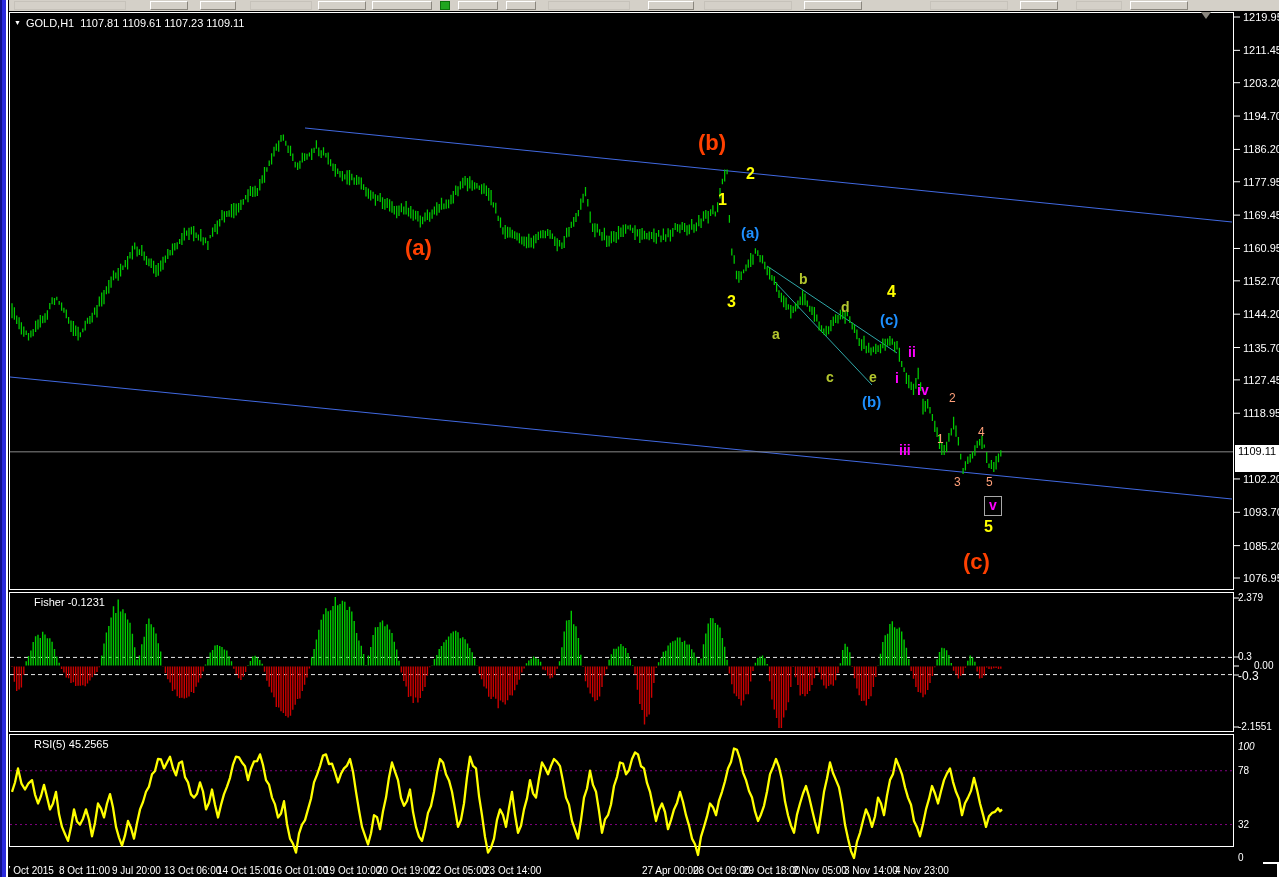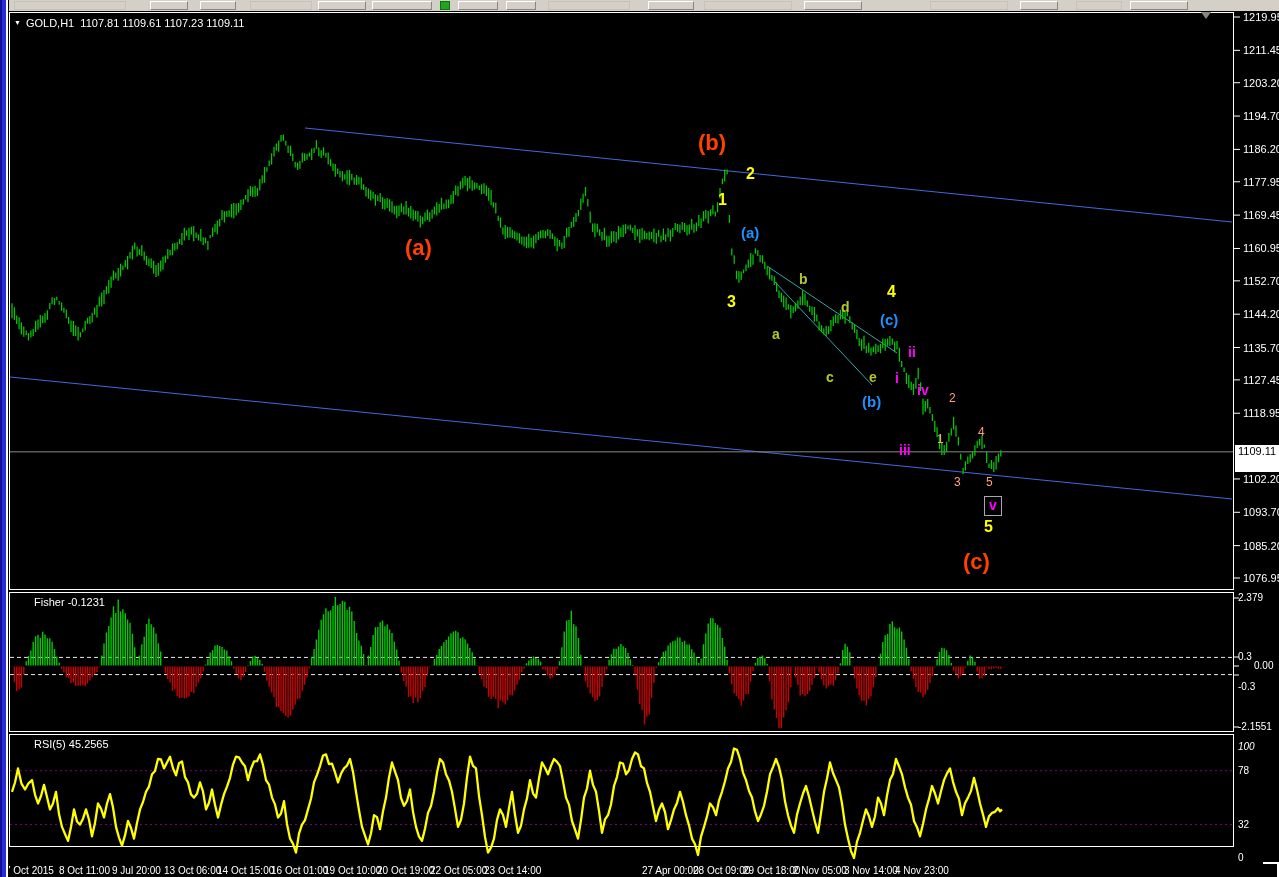--- a/index.html
+++ b/index.html
@@ -150,21 +150,21 @@
     <div class="axis-label" style="left: 1243px; top: 341.521px;">1135.70</div>
     <div class="axis-label" style="left: 1243px; top: 373.887px;">1127.45</div>
     <div class="axis-label" style="left: 1243px; top: 407.233px;">1118.95</div>
     <div class="axis-label" style="left: 1243px; top: 472.945px;">1102.20</div>
     <div class="axis-label" style="left: 1243px; top: 506.291px;">1093.70</div>
     <div class="axis-label" style="left: 1243px; top: 539.638px;">1085.20</div>
     <div class="axis-label" style="left: 1243px; top: 572.003px;">1076.95</div>
     <div class="axis-label" style="left: 1238px; top: 592px; font-size: 10px;">2.379</div>
     <div class="axis-label" style="left: 1238px; top: 651px; font-size: 10px;">0.3</div>
     <div class="axis-label" style="left: 1238px; top: 660px; font-size: 10px; padding-left: 16px;">0.00</div>
-    <div class="axis-label" style="left: 1238px; top: 669px; font-size: 10px; margin-top: 12px;">-0.3</div>
+    <div class="axis-label" style="left: 1238px; top: 669px; font-size: 12px;">-0.3</div>
     <div class="axis-label" style="left: 1238px; top: 721px; font-size: 10px;">-2.1551</div>
     <div class="axis-label" style="left: 1238px; top: 741px; font-size: 10px; font-style: italic;">100</div>
     <div class="axis-label" style="left: 1238px; top: 765px; font-size: 10px;">78</div>
     <div class="axis-label" style="left: 1238px; top: 819px; font-size: 10px;">32</div>
     <div class="axis-label" style="left: 1238px; top: 852px; font-size: 10px;">0</div>
     <span class="wv orange" style="left: 405px; top: 237px; font-size: 22px;">(a)</span>
     <span class="wv orange" style="left: 698px; top: 132px; font-size: 22px;">(b)</span>
     <span class="wv orange" style="left: 963px; top: 551px; font-size: 22px;">(c)</span>
     <span class="wv yellow" style="left: 718px; top: 192px; font-size: 16px;">1</span>
     <span class="wv yellow" style="left: 746px; top: 166px; font-size: 16px;">2</span>

